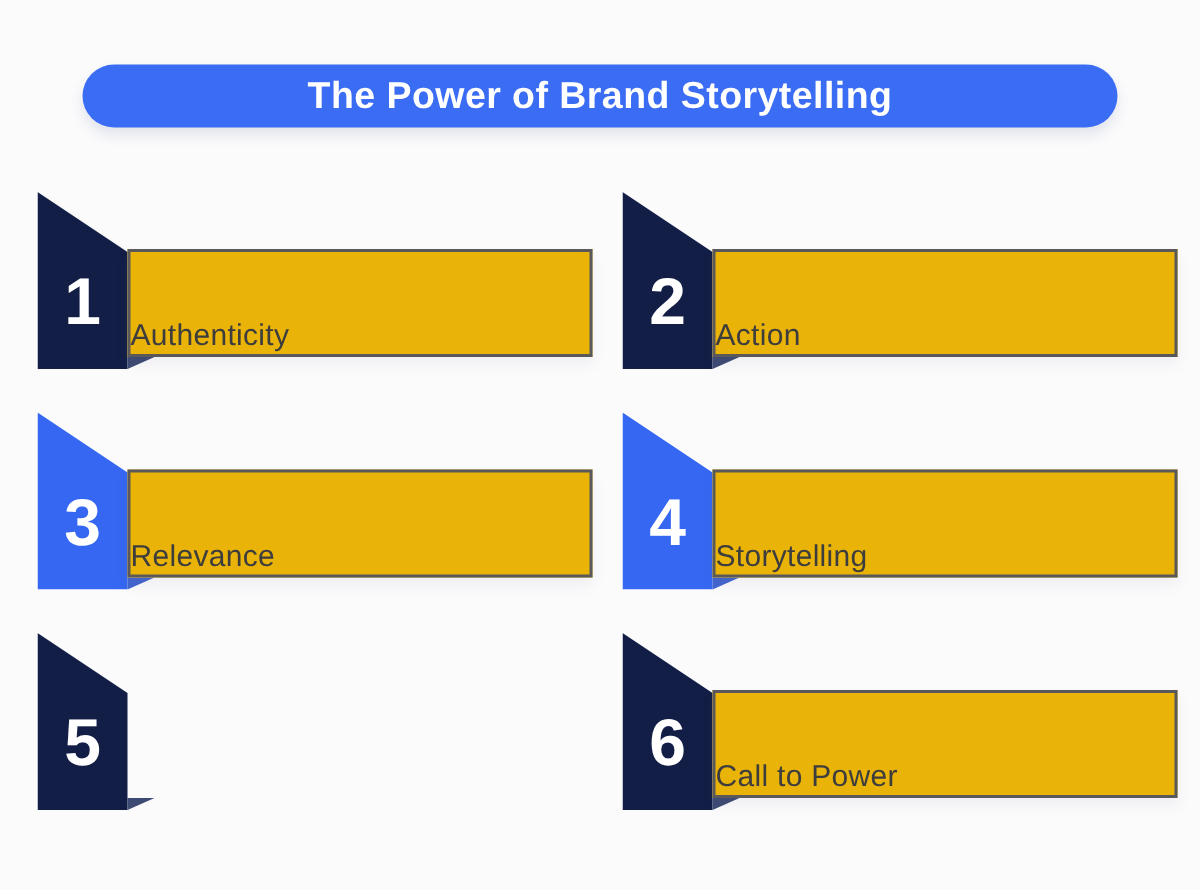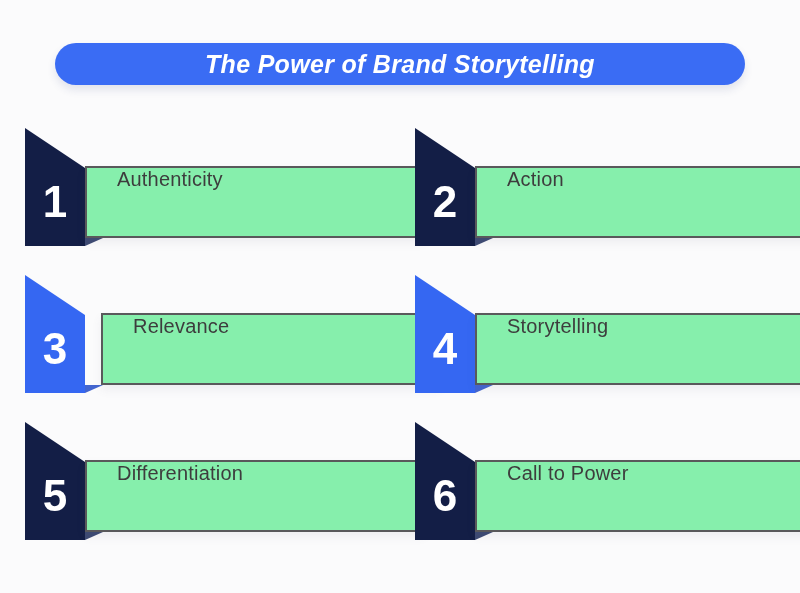--- a/index.html
+++ b/index.html
@@ -26,21 +26,20 @@
     display: flex;
     align-items: center;
     justify-content: center;
     box-shadow: 0 5px 9px rgba(40, 60, 120, 0.12);
   }
   .title-pill span {
     color: #ffffff;
     font-size: 25px;
     font-weight: 700;
     letter-spacing: 0.3px;
-    font-style: italic;
   }
   .grid {
     position: absolute;
     left: 25px;
     top: 128px;
     display: grid;
     grid-template-columns: 370px 370px;
     column-gap: 20px;
     row-gap: 29px;
   }
@@ -70,25 +69,24 @@
     font-size: 44px;
     font-weight: 700;
     line-height: 1;
   }
   .label-box {
     position: absolute;
     left: 60px;
     top: 38px;
     width: 306px;
     height: 68px;
-    background: #86efac;
+    background: #eab308;
     border: 2px solid #59595b;
     display: flex;
-    align-items: flex-start;
-    padding-left: 30px;
+    align-items: flex-end;
     box-sizing: content-box;
     box-shadow: 0 5px 9px rgba(90, 90, 110, 0.08);
   }
   .label-text {
     color: #3d3d3d;
     font-size: 20px;
     letter-spacing: 0.2px;
   }
 </style>
 </head>
@@ -123,21 +121,21 @@
         <span class="label-text" style="color: rgb(61, 61, 61);">Action</span>
       </div>
     </div>
 
     <div class="item">
       <svg class="badge-svg" viewBox="0 0 78 118">
         <polygon class="badge-main" points="0,0 60,40 60,118 0,118" fill="#3567f2"></polygon>
         <polygon class="badge-fold" points="60,110 78,110 60,118" fill="#4365cf"></polygon>
       </svg>
       <div class="badge-number">3</div>
-      <div class="label-box" style="border-color: rgb(89, 89, 91); margin-left: 16px;">
+      <div class="label-box" style="border-color: rgb(89, 89, 91);">
         <span class="label-text" style="color: rgb(61, 61, 61);">Relevance</span>
       </div>
     </div>
 
     <div class="item">
       <svg class="badge-svg" viewBox="0 0 78 118">
         <polygon class="badge-main" points="0,0 60,40 60,118 0,118" fill="#3567f2"></polygon>
         <polygon class="badge-fold" points="60,110 78,110 60,118" fill="#4365cf"></polygon>
       </svg>
       <div class="badge-number">4</div>
@@ -145,23 +143,20 @@
         <span class="label-text" style="color: rgb(61, 61, 61);">Storytelling</span>
       </div>
     </div>
 
     <div class="item">
       <svg class="badge-svg" viewBox="0 0 78 118">
         <polygon class="badge-main" points="0,0 60,40 60,118 0,118" fill="#131e46"></polygon>
         <polygon class="badge-fold" points="60,110 78,110 60,118" fill="#3d4a73"></polygon>
       </svg>
       <div class="badge-number">5</div>
-      <div class="label-box" style="border-color: rgb(89, 89, 91);">
-        <span class="label-text" style="color: rgb(61, 61, 61);">Differentiation</span>
-      </div>
     </div>
 
     <div class="item">
       <svg class="badge-svg" viewBox="0 0 78 118">
         <polygon class="badge-main" points="0,0 60,40 60,118 0,118" fill="#131e46"></polygon>
         <polygon class="badge-fold" points="60,110 78,110 60,118" fill="#3d4a73"></polygon>
       </svg>
       <div class="badge-number">6</div>
       <div class="label-box" style="border-color: rgb(89, 89, 91);">
         <span class="label-text" style="color: rgb(61, 61, 61);">Call to Power</span>

